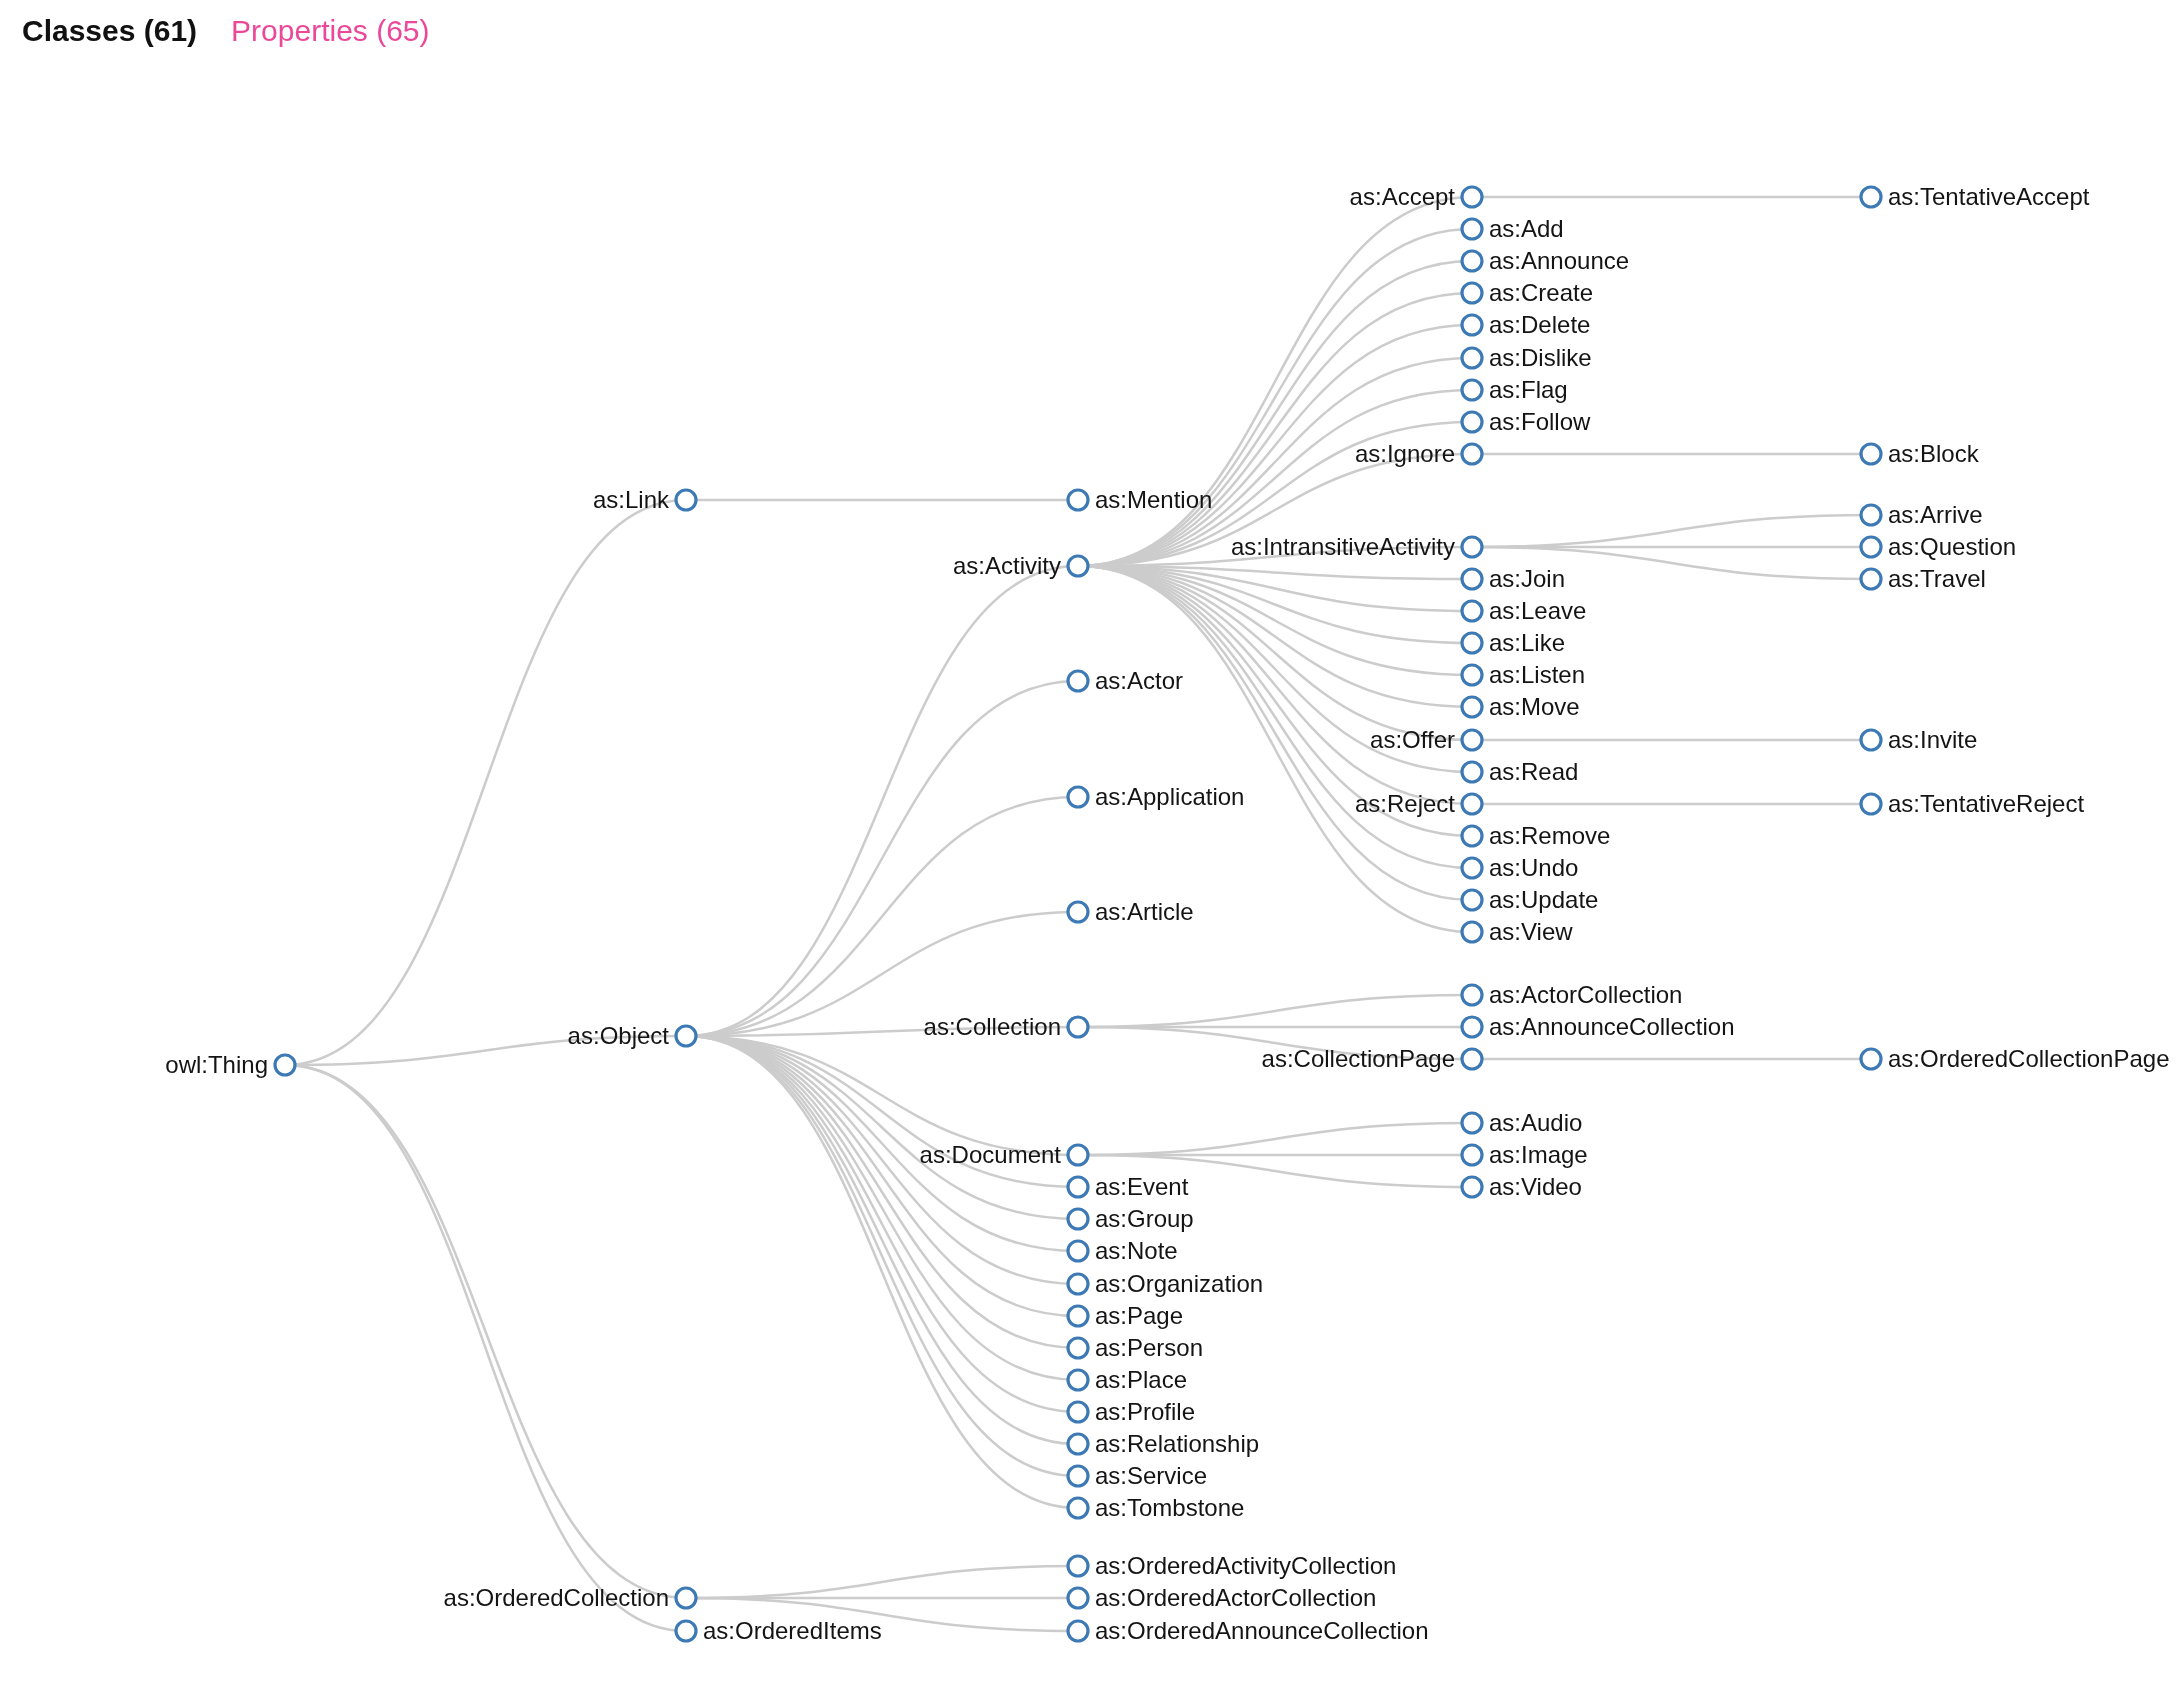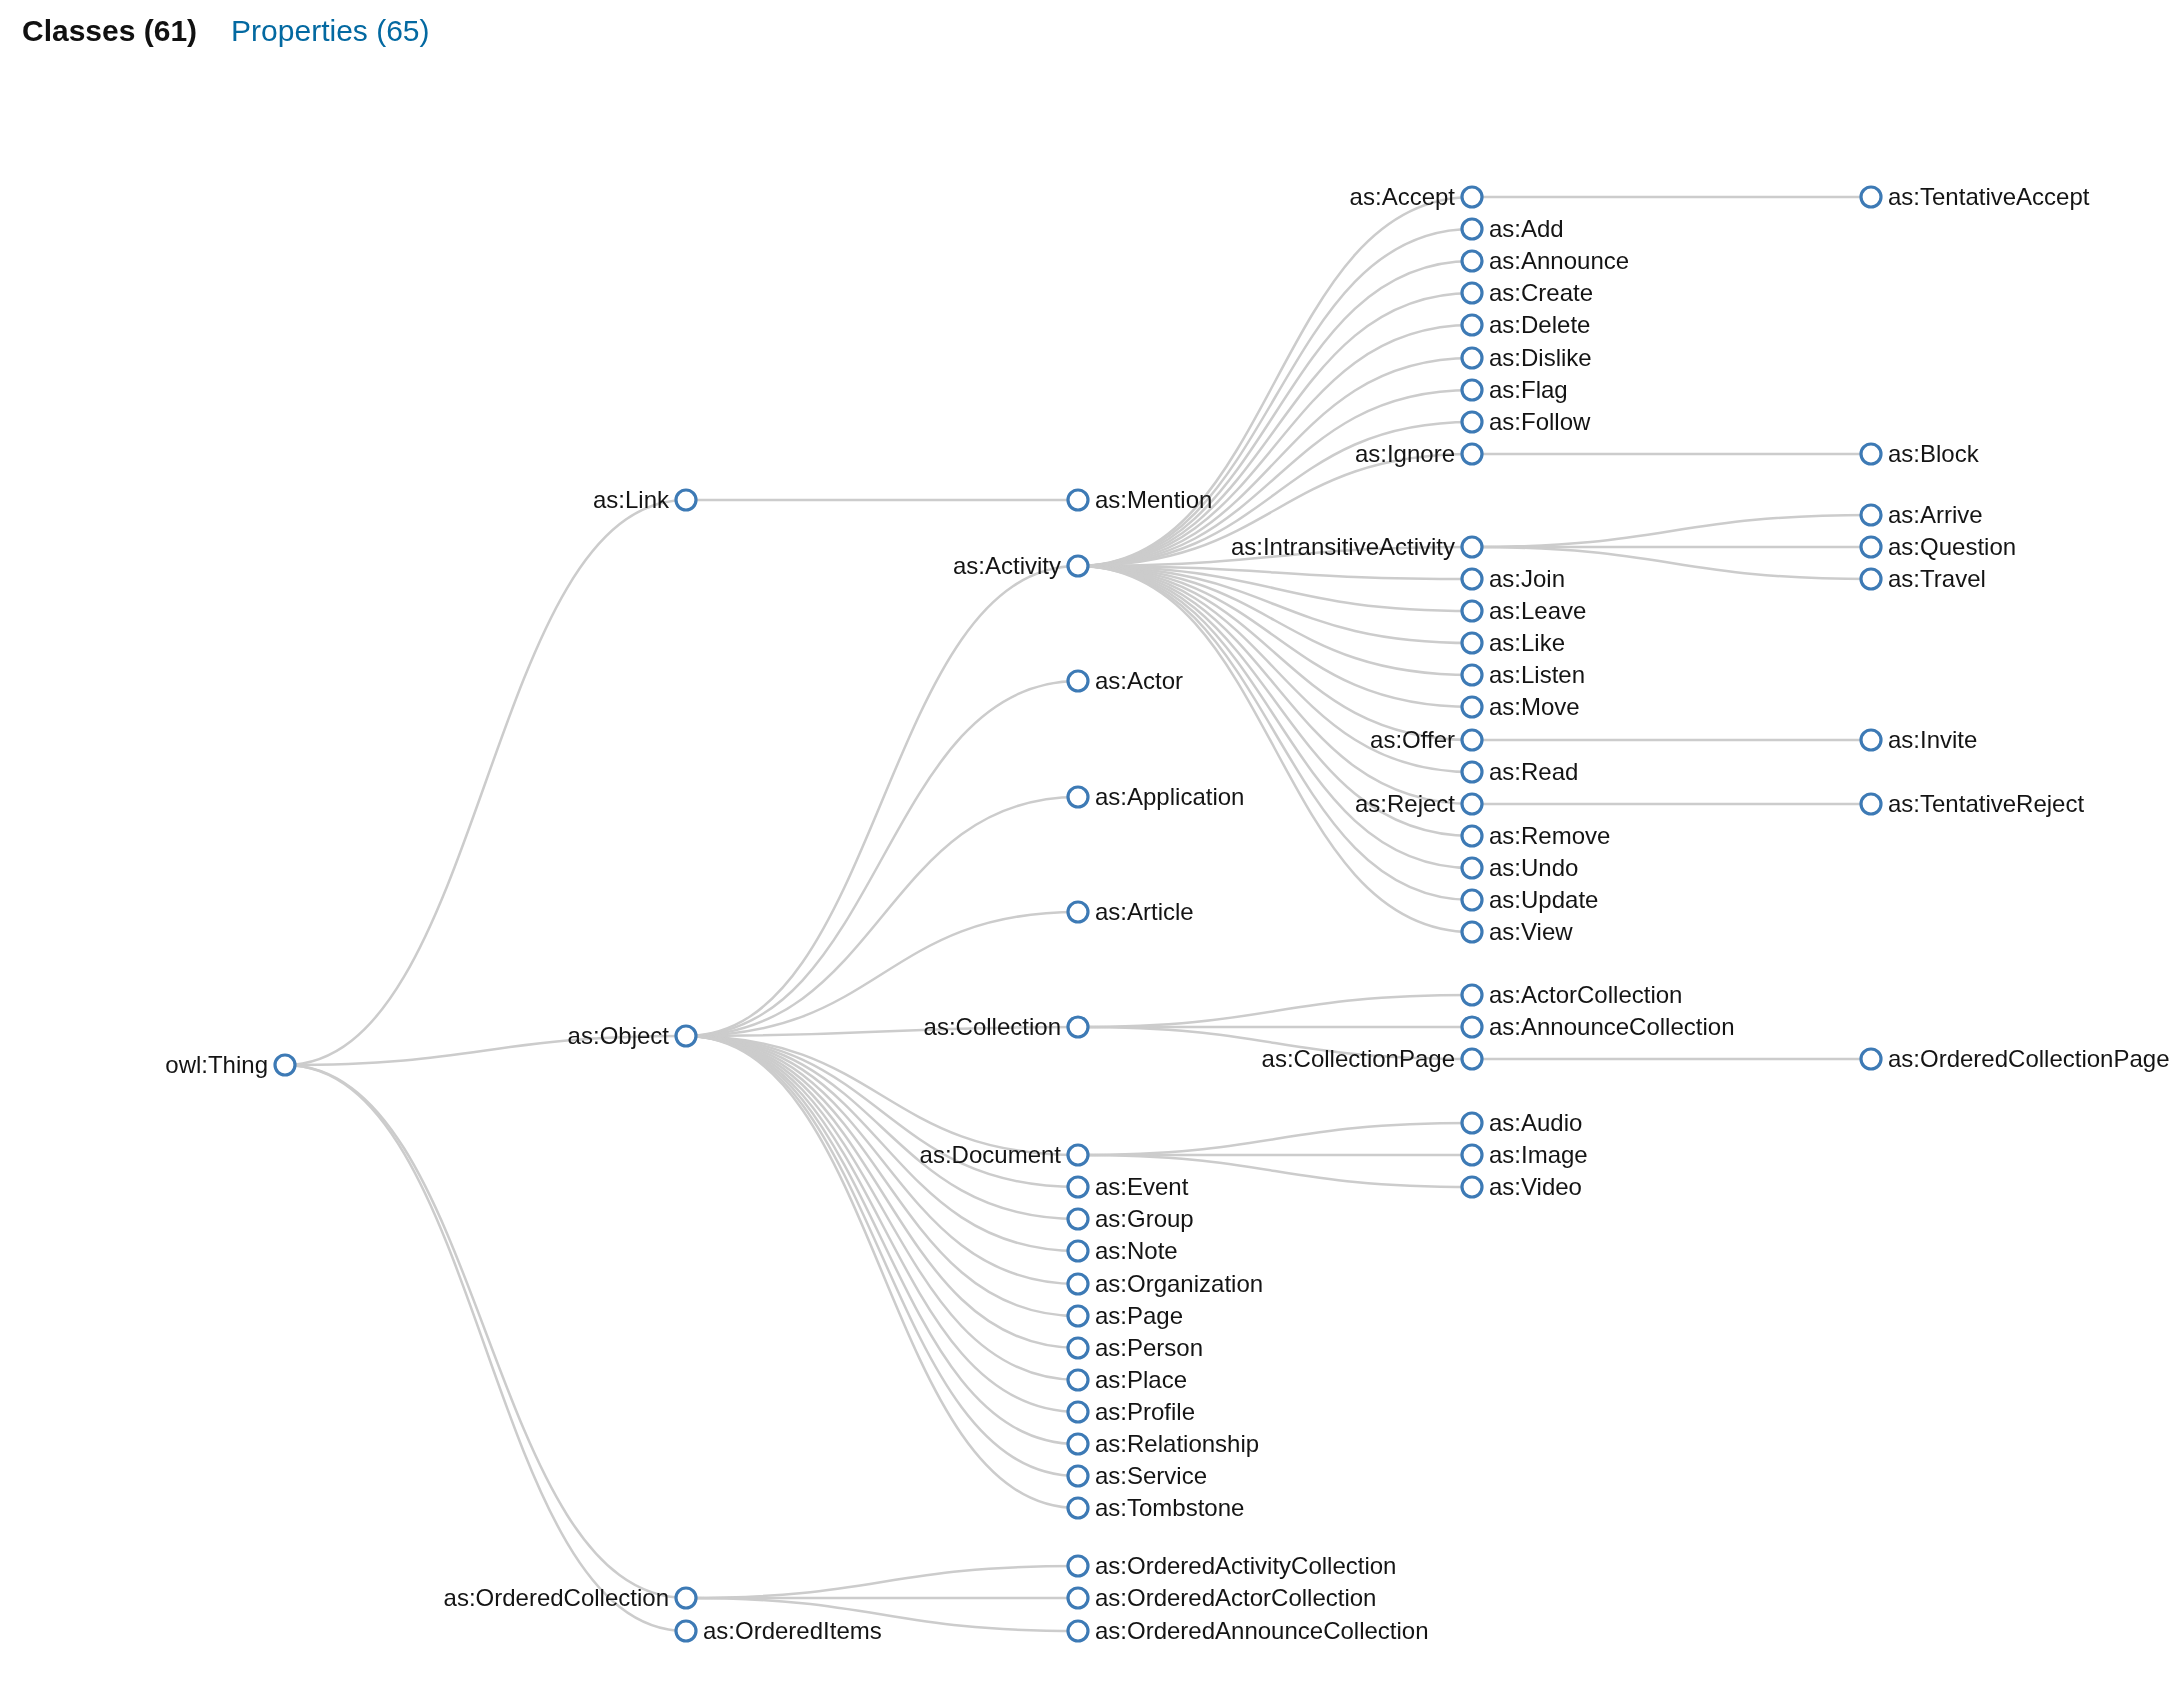--- a/index.html
+++ b/index.html
@@ -2,21 +2,21 @@
 <html><head>
 <meta charset="utf-8">
 <style>
   html, body { margin: 0; padding: 0; background: #ffffff; }
   body { width: 2180px; height: 1684px; position: relative; overflow: hidden;
          font-family: "Liberation Sans", sans-serif; }
   .tabbar { position: absolute; top: 14px; left: 22px; display: flex; gap: 34px;
             align-items: center; z-index: 2; }
   .tab { font-size: 30px; cursor: pointer; white-space: nowrap; }
   .tab.active { font-weight: bold; color: #111111; }
-  .tab.inactive { font-weight: normal; color: #0369a1; }
+  .tab.inactive { font-weight: normal; color: #ec4899; }
   #tree-svg { position: absolute; top: 0; left: 0; z-index: 1; }
   #tree-svg text { font-family: "Liberation Sans", sans-serif; font-size: 24px; }
   #tree-svg path { fill: none; }
 </style>
 </head>
 <body>
 
 <div class="tabbar">
   <span class="tab active">Classes (61)</span>
   <span class="tab inactive">Properties (65)</span>

